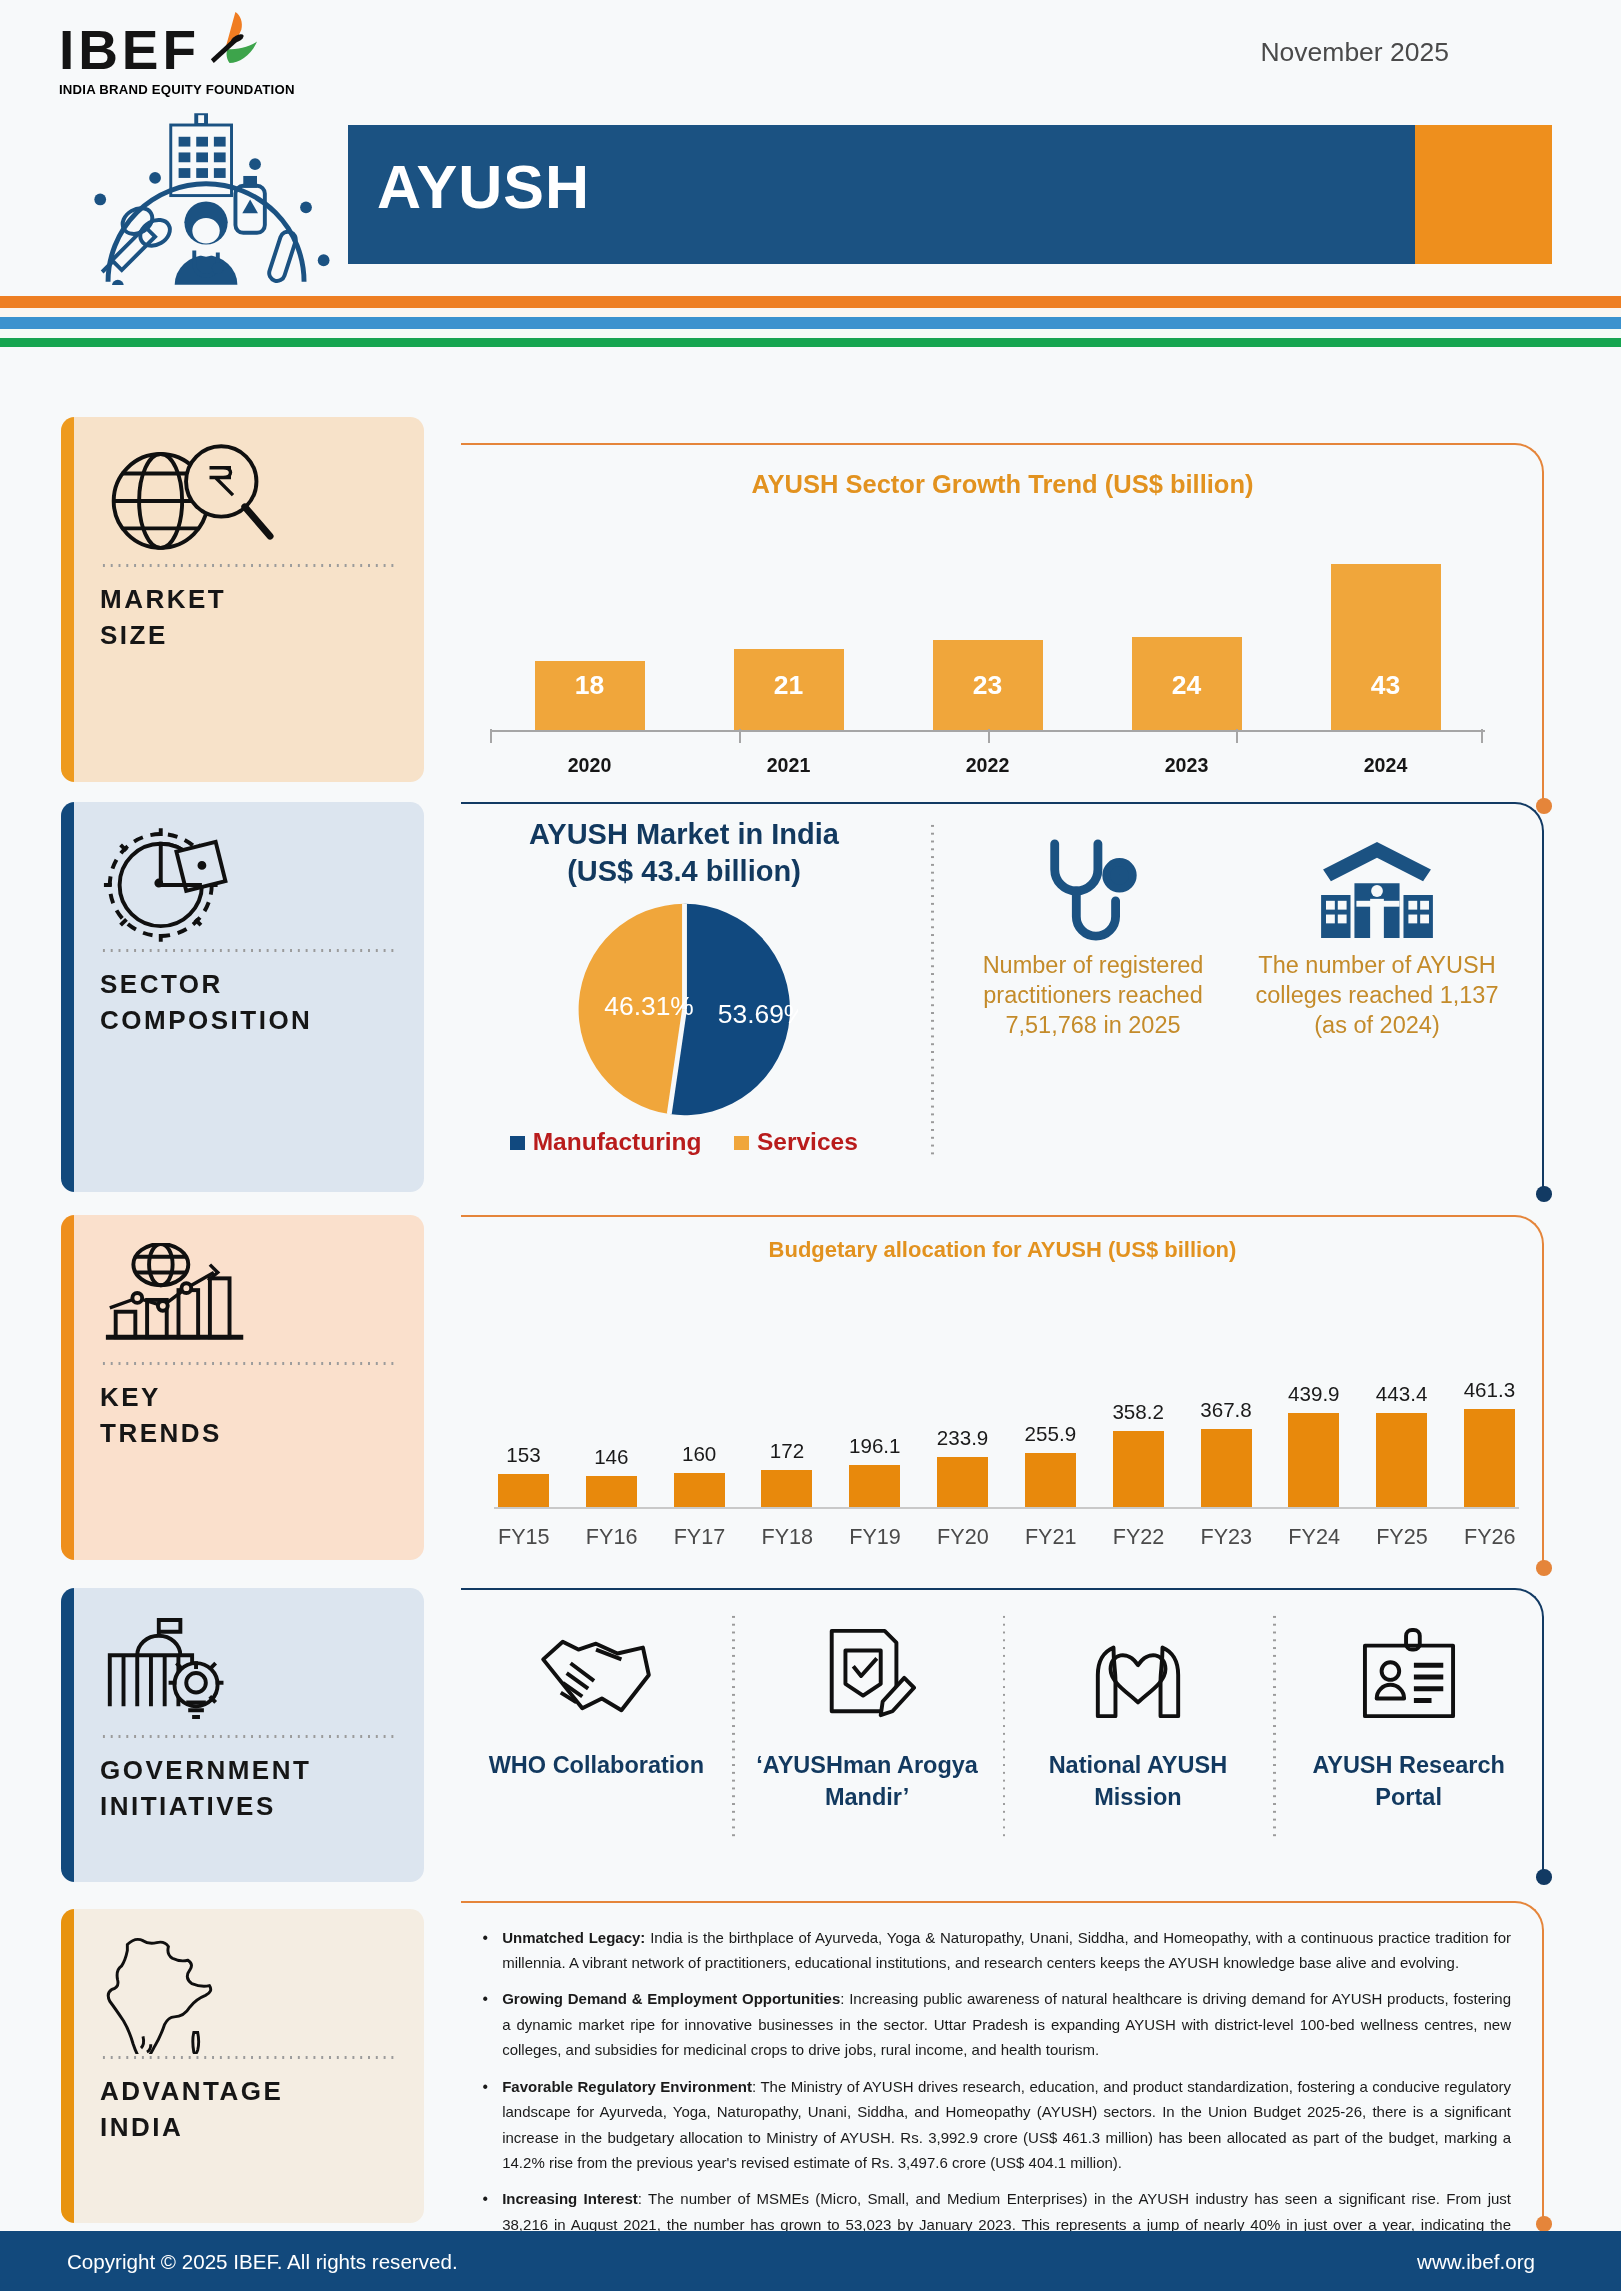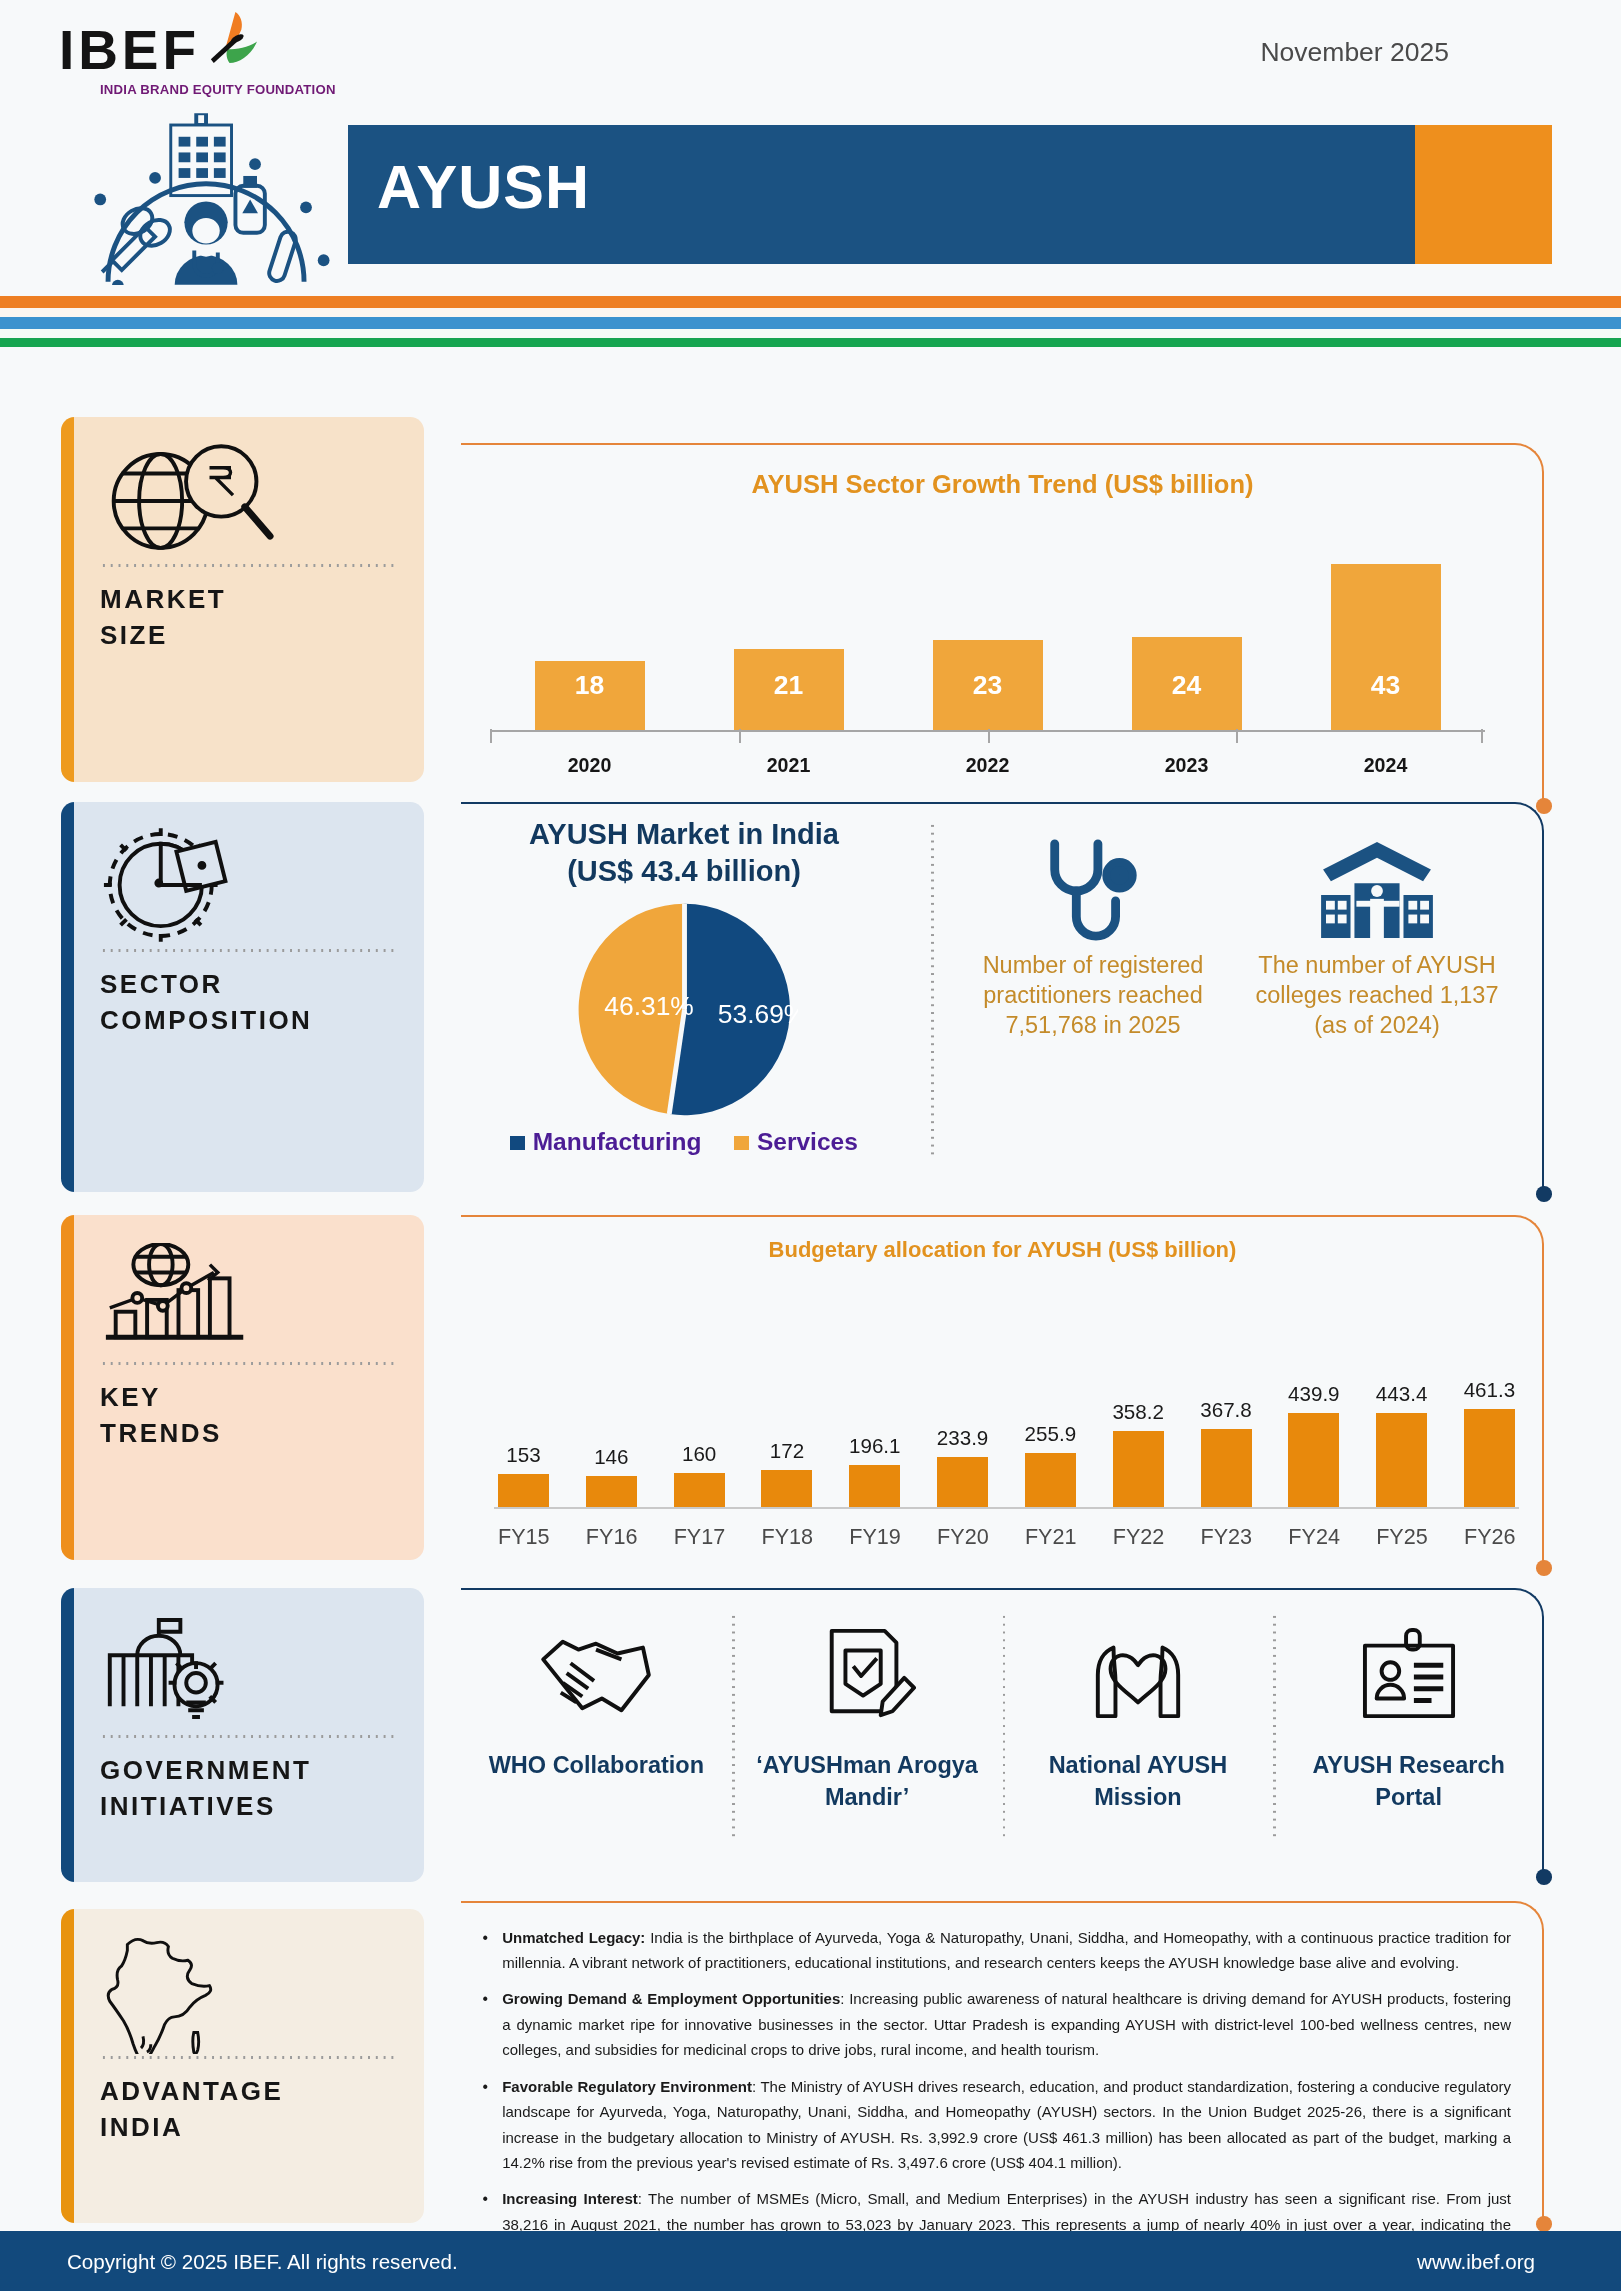--- a/index.html
+++ b/index.html
@@ -15,22 +15,22 @@
   .header { position:absolute; left:0; top:0; width:1535px; height:294px; }
   .logo { position:absolute; left:59px; top:21.6px; width:225px; }
   .logo-row { display:flex; align-items:flex-start; }
   .logo-ibef {
     font-family:"Liberation Sans", sans-serif;
     font-weight:bold; font-size:55px; letter-spacing:3.9px; color:#141414;
     line-height:57px;
   }
   .logo-bird { position:relative; width:57px; height:61px; margin-left:2px; margin-top:-11.8px; }
   .logo-sub {
-    font-size:13.2px; font-weight:bold; color:#701a75;
-    letter-spacing:0.2px; margin-top:3.9px; white-space:nowrap;margin-left:41px;
+    font-size:13.2px; font-weight:bold; color:#000000;
+    letter-spacing:0.2px; margin-top:3.9px; white-space:nowrap;
   }
   .header-date {
     position:absolute; right:86px; top:37px;
     font-size:26.5px; color:#4A4A4A;
   }
   .hero-icon { position:absolute; left:61px; top:113px; width:294px; height:172px; }
   .title-bar {
     position:absolute; left:348px; top:125px;
     width:1204px; height:139px; background:#1B5282;
   }
@@ -126,21 +126,21 @@
 
   
   .p-sector { left:461px; top:802px; width:1083px; height:392px; }
   .sector-left { position:absolute; left:0; top:13.7px; width:446px; text-align:center; }
   .sector-title {
     font-size:29px; font-weight:bold; color:#12395F; line-height:37px;
   }
   .pie-wrap { margin-top:5.9px; display:flex; justify-content:center; }
   .legend {
     margin-top:5.9px; display:flex; justify-content:center; gap:33px;
-    font-size:24.5px; font-weight:bold; color:#4c1d95; align-items:center;
+    font-size:24.5px; font-weight:bold; color:#b91c1c; align-items:center;
   }
   .legend i { width:14.7px; height:14.7px; display:inline-block; margin-right:7.8px; }
   .sector-div {
     position:absolute; left:470px; top:19.6px; width:2.9px; height:338px;
     background-image:radial-gradient(circle, #9B9B9B 1.3px, transparent 1.4px);
     background-size:2.9px 7.8px; background-repeat:repeat-y;
   }
   .sector-right { position:absolute; left:490px; top:13.7px; width:568px; }
   .infra-title {
     text-align:center; font-size:25.5px; font-weight:bold; color:#12395F;

